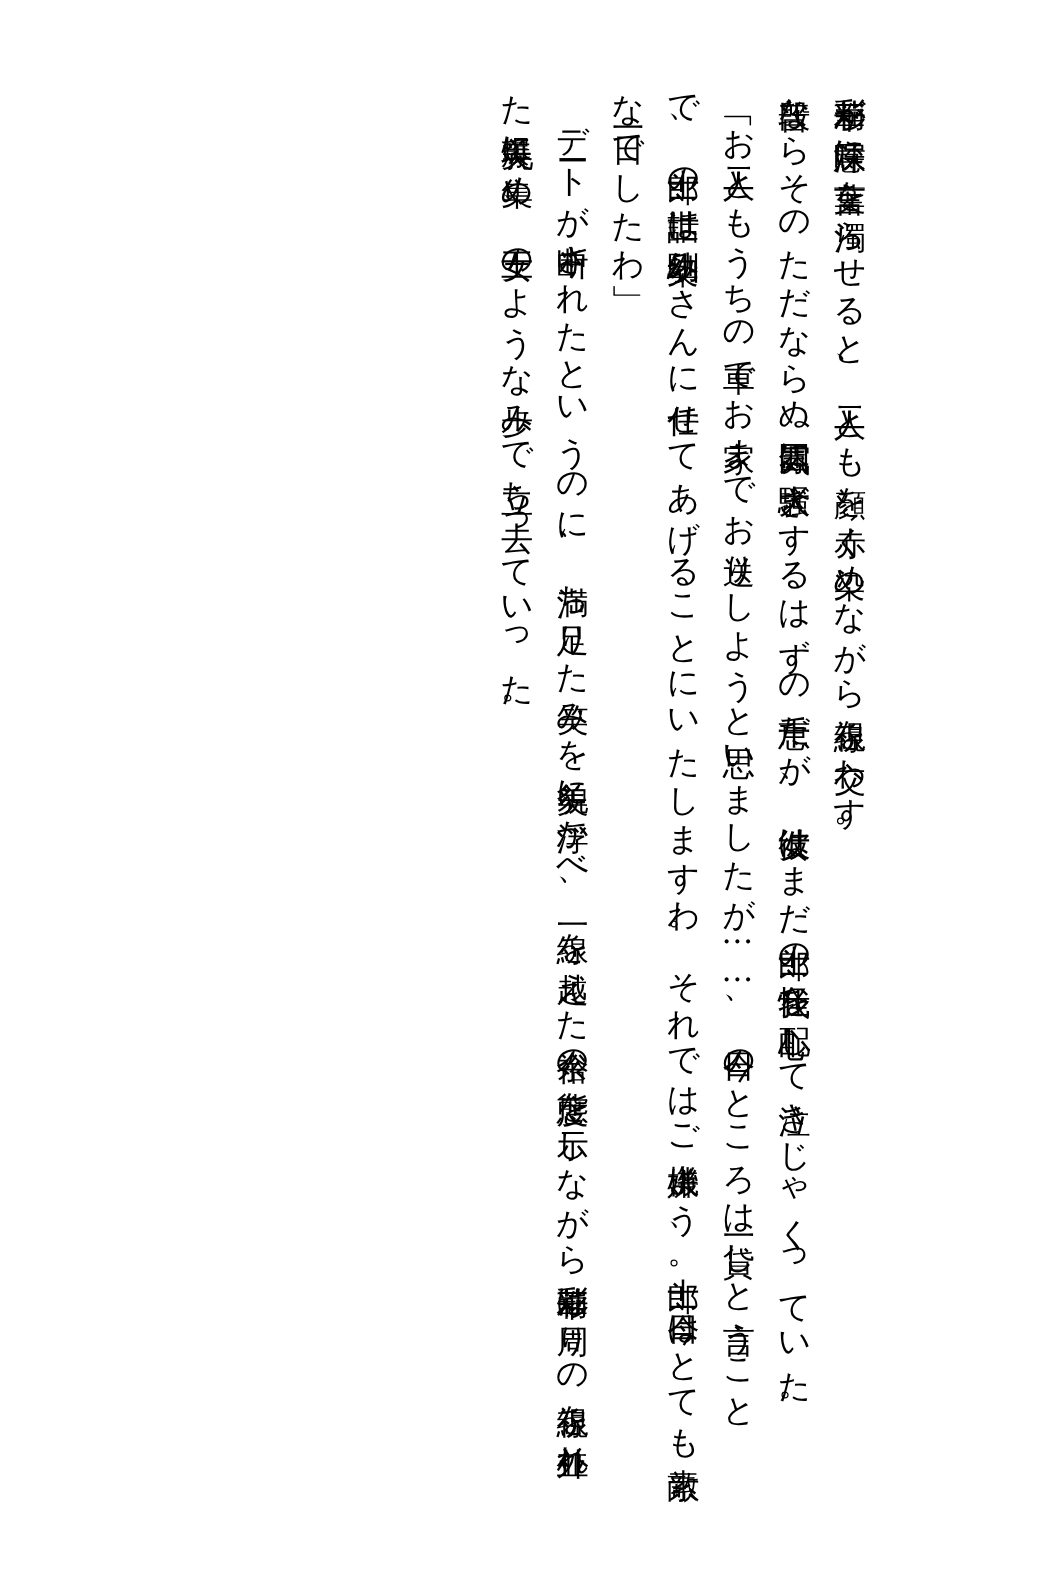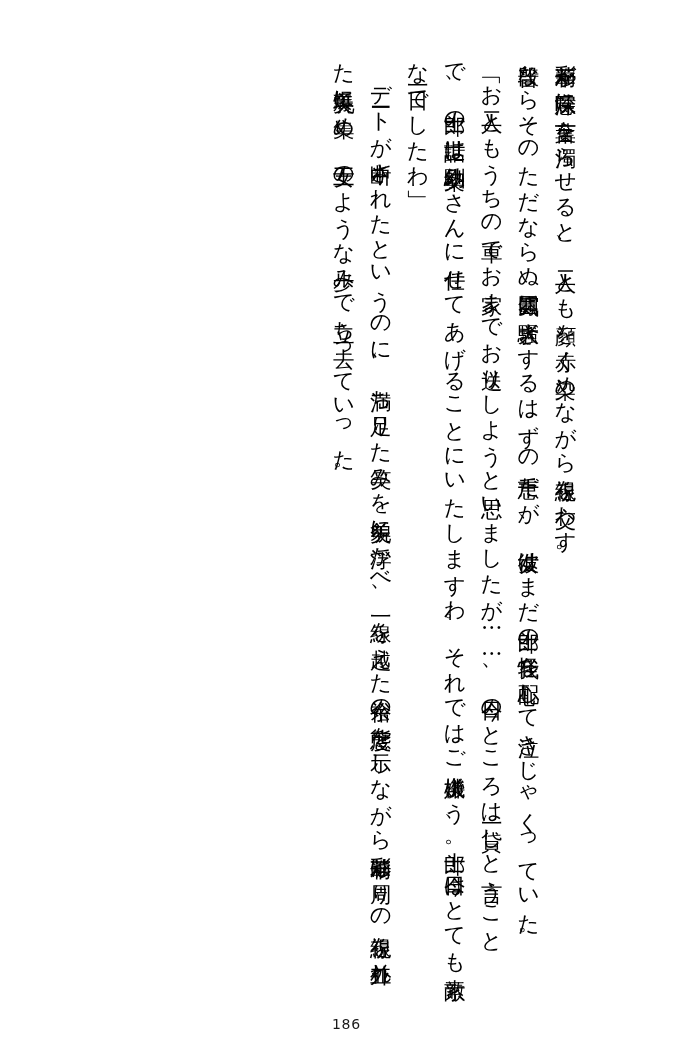--- a/index.html
+++ b/index.html
@@ -64,15 +64,14 @@
 </style>
 </head>
 <body>
 
 <div id="page">
 
   <div id="text-block">
     <span class="para">彩莉華が意味深に言葉を濁らせると、二人とも顔を赤く染めながら視線を交わす。</span><span class="para">普段ならそのただならぬ雰囲気に大騒ぎするはずの千恵だが、彼女はまだ士郎の怪我を心配して泣きじゃくっていた。</span><span class="para indent">「お二人ともうちの車でお家までお送りしようと思いましたが……、今日のところは一貸しと言うことで、士郎の世話は幼馴染みさんに任せてあげることにいたしますわ。それではご機嫌よう、士郎。今日はとても素敵な一日でしたわ」</span><span class="para indent">デートが中断されたというのに、満ち足りた笑みを美貌に浮かべ、一線を越えた余裕の態度を示しながら彩莉華は周りの視線を並外れた美爆乳に集め、女王のような歩みで立ち去っていった。</span>
   </div>
 
-  <div id="folio">186</div>
 
 </div>
 
 </body></html>

